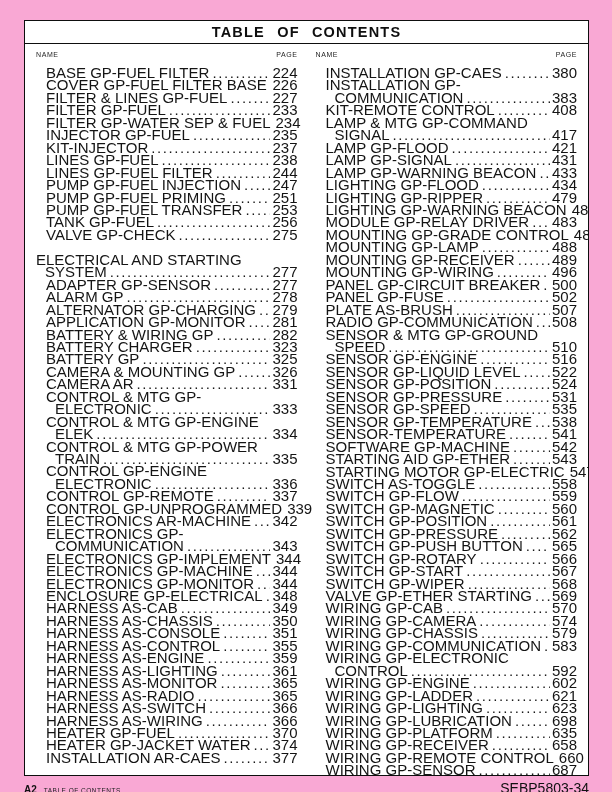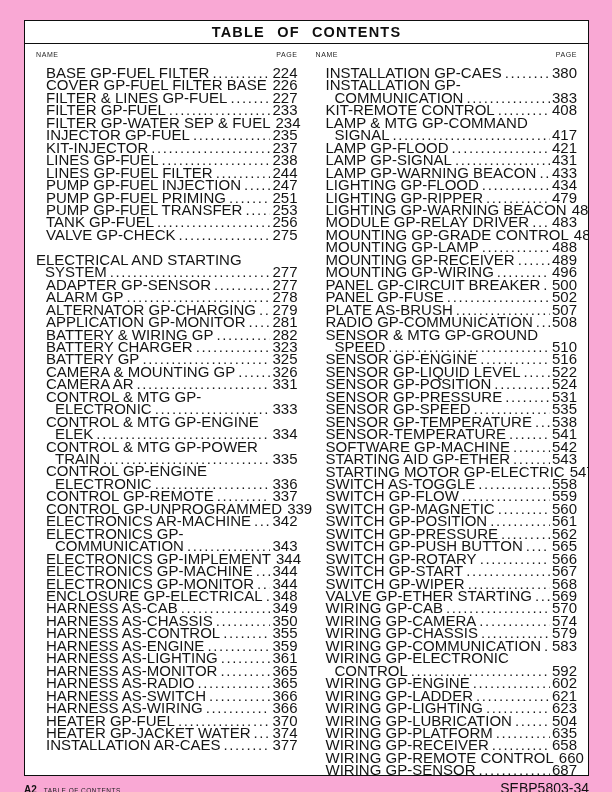--- a/index.html
+++ b/index.html
@@ -361,20 +361,27 @@
             </div>
             <div class="entry lvl1">
               <div class="line">
                 <span class="nm">HARNESS AS-CHASSIS</span>
                 <span class="dots"></span>
                 <span class="pg">350</span>
               </div>
             </div>
             <div class="entry lvl1">
               <div class="line">
+                <span class="nm">HARNESS AS-CONSOLE</span>
+                <span class="dots"></span>
+                <span class="pg">351</span>
+              </div>
+            </div>
+            <div class="entry lvl1">
+              <div class="line">
                 <span class="nm">HARNESS AS-CONTROL</span>
                 <span class="dots"></span>
                 <span class="pg">355</span>
               </div>
             </div>
             <div class="entry lvl1">
               <div class="line">
                 <span class="nm">HARNESS AS-ENGINE</span>
                 <span class="dots"></span>
                 <span class="pg">359</span>
@@ -790,21 +797,21 @@
               <div class="line">
                 <span class="nm">WIRING GP-LIGHTING</span>
                 <span class="dots"></span>
                 <span class="pg">623</span>
               </div>
             </div>
             <div class="entry lvl1">
               <div class="line">
                 <span class="nm">WIRING GP-LUBRICATION</span>
                 <span class="dots"></span>
-                <span class="pg">504</span>
+                <span class="pg">698</span>
               </div>
             </div>
             <div class="entry lvl1">
               <div class="line">
                 <span class="nm">WIRING GP-PLATFORM</span>
                 <span class="dots"></span>
                 <span class="pg">635</span>
               </div>
             </div>
             <div class="entry lvl1">

